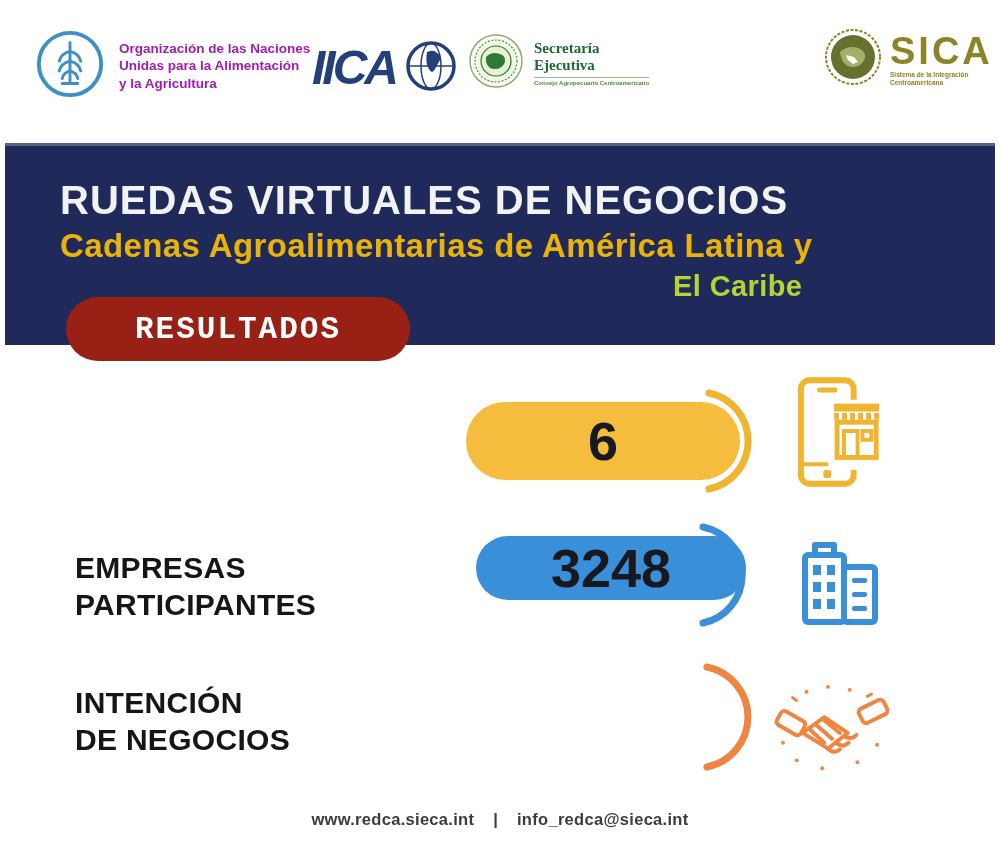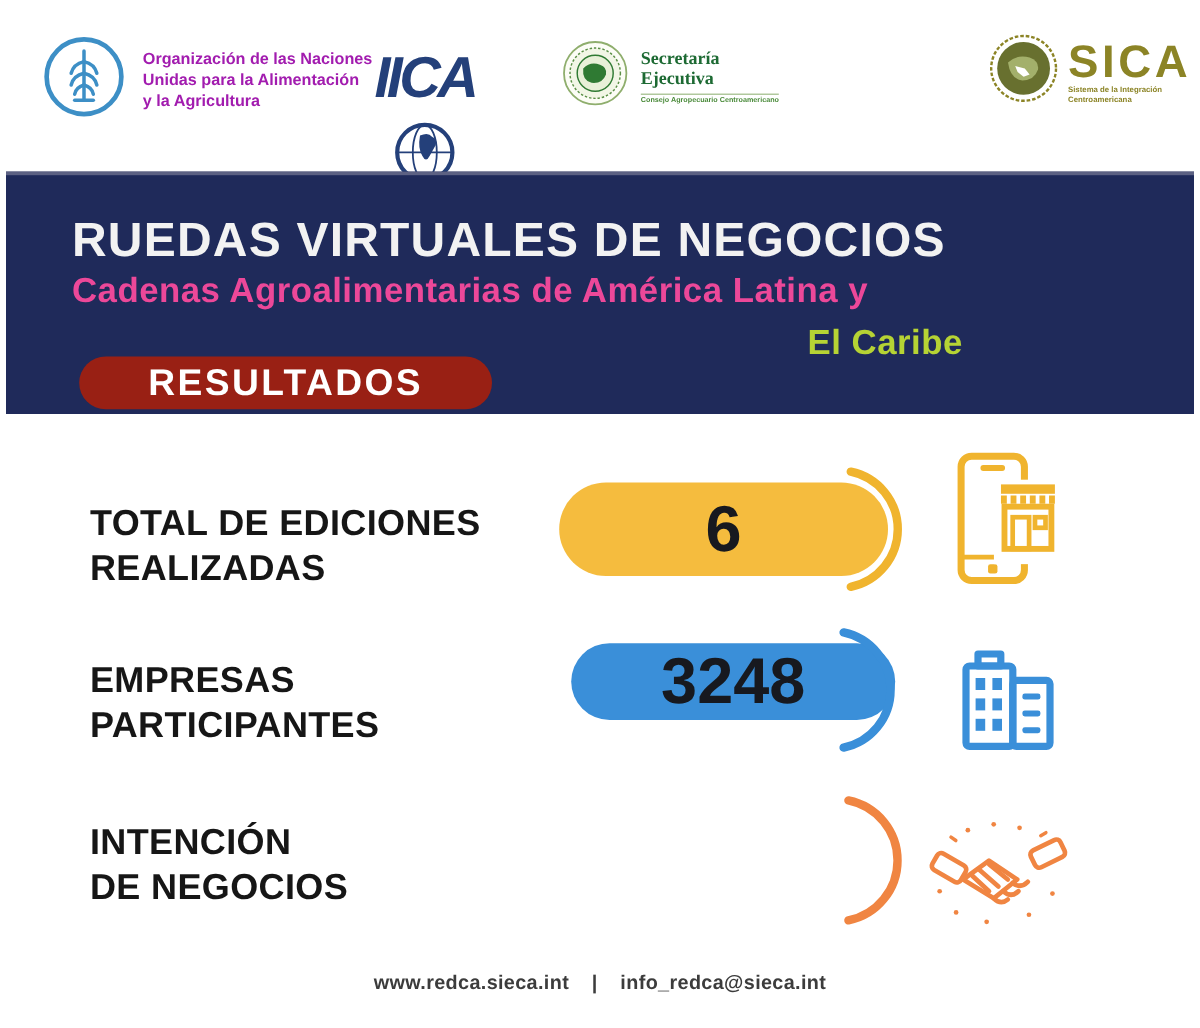--- a/index.html
+++ b/index.html
@@ -4,45 +4,45 @@
 <style>
   html,body{margin:0;padding:0;background:#ffffff;}
   .canvas{position:relative;width:1000px;height:857px;background:#ffffff;overflow:hidden;
           font-family:"Liberation Sans","DejaVu Sans",sans-serif;}
   .abs{position:absolute;white-space:nowrap;}
 
   
   .logo{position:absolute;display:flex;align-items:center;}
   .logo-fao{left:34px;top:28px;gap:13px;}
   .fao-caption{color:#a21caf;font-size:13.5px;font-weight:bold;line-height:17.5px;}
-  .logo-iica{left:312px;top:40px;gap:9px;flex-direction:column;}
+  .logo-iica{left:312px;top:40px;gap:9px;}
   .iica-word{color:#24407a;font-size:48px;font-weight:bold;font-style:italic;
              letter-spacing:-3px;line-height:52px;}
   .logo-se{left:468px;top:33px;gap:10px;}
   .se-title{color:#1d6a33;font-size:15px;font-weight:bold;line-height:17px;
             font-family:"Liberation Serif","DejaVu Serif",serif;}
   .se-tagline{color:#4a8a3a;font-size:6px;margin-top:3px;padding-top:2px;
               border-top:1px solid #9dbb86;font-weight:bold;}
   .logo-sieca{left:640px;top:28px;gap:11px;}
   .sieca-word{color:#4c6f9f;font-size:32px;font-weight:bold;letter-spacing:1px;line-height:34px;}
   .sieca-tagline{color:#4c6f9f;font-size:5.5px;font-weight:bold;line-height:7px;}
   .logo-sica{left:824px;top:28px;gap:8px;}
   .sica-word{color:#8c8426;font-size:38px;font-weight:bold;letter-spacing:3px;line-height:40px;}
   .sica-tagline{color:#8c8426;font-size:6.5px;font-weight:bold;line-height:8px;}
 
   
   .banner{position:absolute;left:5px;top:143px;width:990px;height:202px;
           background:#1f2a5a;border-top:3px solid #5c6183;box-sizing:border-box;padding-left:44px;}
   .banner-title{left:55px;top:32px;font-size:40px;font-weight:bold;color:#f2f2f2;letter-spacing:1px;}
-  .banner-sub1{left:55px;top:81px;font-size:29px;font-weight:bold;color:#ec4899;letter-spacing:.4px;}
+  .banner-sub1{left:55px;top:81px;font-size:33px;font-weight:bold;color:#eab308;letter-spacing:.4px;}
   .banner-sub2{left:668px;top:124px;font-size:29px;font-weight:bold;color:#b6d334;letter-spacing:.4px;}
 
-  .results{position:absolute;left:66px;top:297px;width:344px;height:44px;background:#992014;
+  .results{position:absolute;left:66px;top:297px;width:344px;height:64px;background:#992014;
            border-radius:33px;display:flex;align-items:center;justify-content:center;
-           color:#ffffff;font-size:31px;font-weight:bold;letter-spacing:2px;}
+           color:#ffffff;font-size:31px;font-weight:bold;letter-spacing:2px;font-family:Liberation Mono, monospace;}
 
   
   .stat-label{position:absolute;left:75px;font-size:30px;font-weight:bold;color:#161616;
               line-height:37px;letter-spacing:.3px;white-space:nowrap;}
   .pill{position:absolute;display:flex;flex-direction:column;align-items:center;
         justify-content:center;color:#17191f;font-weight:bold;}
   .pill-yellow{left:466px;top:402px;width:274px;height:78px;border-radius:39px;background:#f5bc3e;}
   .pill-blue  {left:476px;top:536px;width:270px;height:64px;border-radius:40px;background:#3a8fd9;}
   .pill-orange{left:460px;top:674px;width:274px;height:86px;border-radius:43px;background:#f18a4d;}
   .pill-value-big{font-size:54px;line-height:56px;}
@@ -134,24 +134,20 @@
   </div>
 
   <div class="banner">
     <div class="abs banner-title">RUEDAS VIRTUALES DE NEGOCIOS</div>
     <div class="abs banner-sub1">Cadenas Agroalimentarias de América Latina y</div>
     <div class="abs banner-sub2">El Caribe</div>
   </div>
 
   <div class="results">RESULTADOS</div>
 
-  <div class="stat-label" style="top:418px;">
-    <div>TOTAL DE EDICIONES</div>
-    <div>REALIZADAS</div>
-  </div>
   <div class="pill pill-yellow">
     <span class="pill-value-big">6</span>
   </div>
   <svg class="arc c-yellow" style="left:697px;top:387px;" width="66" height="108" viewBox="0 0 66 108">
     <path d="M12 6 A49 49 0 0 1 12 102" fill="none" stroke="currentColor" stroke-width="7" stroke-linecap="round"></path>
   </svg>
   <svg class="icon c-yellow" style="left:797px;top:376px;" width="86" height="112" viewBox="0 0 88 114">
     <rect x="4" y="4" width="54" height="106" rx="9" fill="none" stroke="currentColor" stroke-width="6"></rect>
     <line x1="23" y1="14" x2="39" y2="14" stroke="currentColor" stroke-width="5" stroke-linecap="round"></line>
     <line x1="5" y1="90" x2="57" y2="90" stroke="currentColor" stroke-width="4"></line>

